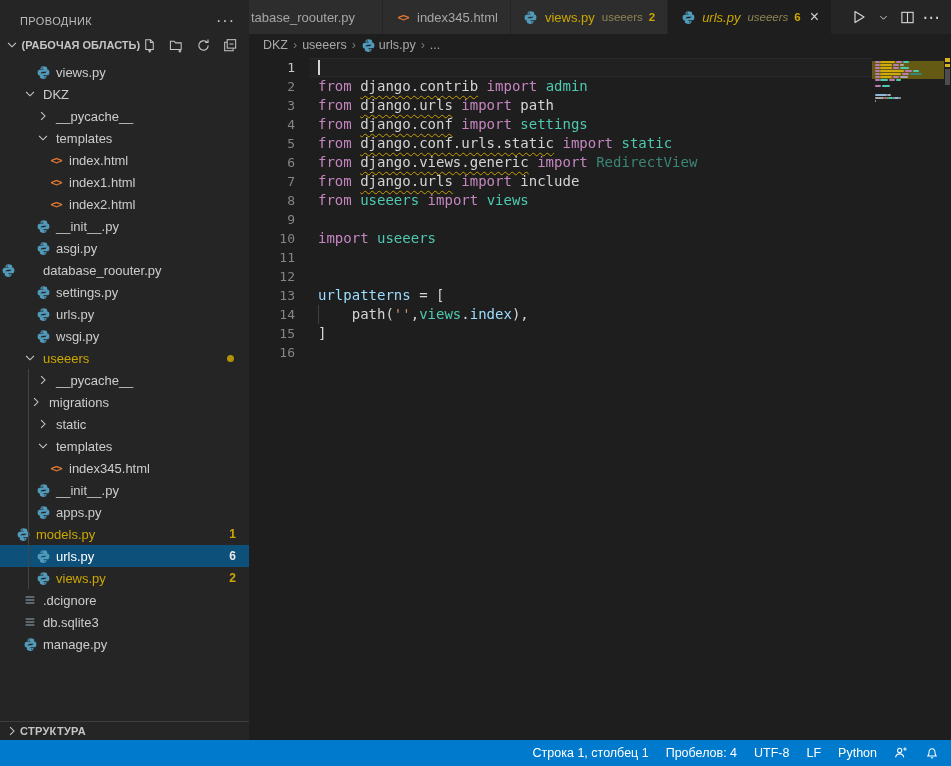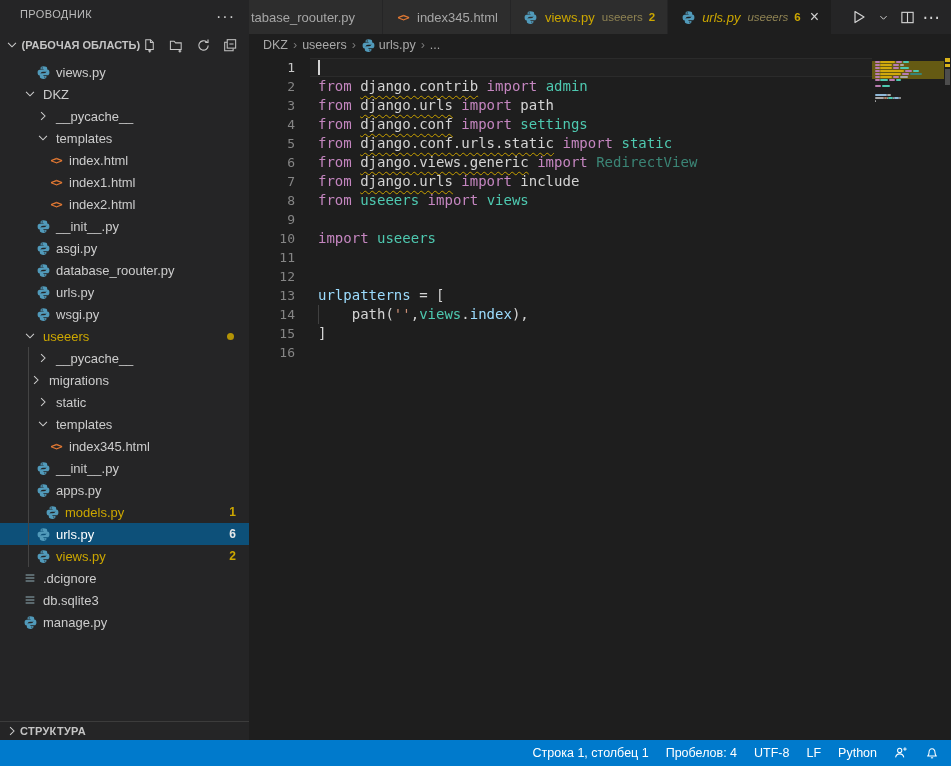--- a/index.html
+++ b/index.html
@@ -4,21 +4,21 @@
 <style>
   * { margin:0; padding:0; box-sizing:border-box; }
   html,body { width:951px; height:766px; overflow:hidden; background:#1e1e1e;
     font-family:"Liberation Sans","DejaVu Sans",sans-serif; }
   .app { width:951px; height:766px; display:flex; flex-direction:column; }
   .main { flex:1; display:flex; min-height:0; }
 
   
   .sidebar { width:249px; background:var(--sidebar_bg); color:#cccccc; display:flex;
     flex-direction:column; flex-shrink:0; }
-  .sb-header { height:33px; display:flex; padding:8px 14px 0 20px;
+  .sb-header { height:33px; display:flex; align-items:center; padding:8px 14px 0 20px;
     font-size:11px; letter-spacing:.4px; color:#bbbbbb; }
   .sb-header .dots { margin-left:auto; font-size:16px; color:#cccccc; cursor:pointer; letter-spacing:1px;}
   .sb-section { height:24px; display:flex; align-items:center; padding:0 10px 0 5px;
     font-size:11px; font-weight:bold; color:#c5c5c5; }
   .sb-section .chev { width:16px; height:16px; display:inline-flex; align-items:center; justify-content:center; }
   .sb-section .lbl { margin-left:2px; white-space:nowrap; overflow:hidden; }
   .ws-actions { margin-left:auto; display:flex; gap:9px; }
   .ws-actions span { width:18px; height:18px; display:inline-flex; align-items:center;
     justify-content:center; color:#c5c5c5; cursor:pointer; }
   .tree { flex:1; padding-top:4px; overflow:hidden; position:relative; }
@@ -243,32 +243,45 @@
                 <svg width="15" height="15" viewBox="0 0 16 16" fill="none">
                   <g fill="#519aba">
                     <path d="M7.9 1.2c-1.9 0-3 .8-3 2v1.2h3.2v.6H3.9c-1.4 0-2.2 1-2.2 3 0 2.1.8 3.1 2.2 3.1h1.1V9.4c0-1.3 1-2.1 2.4-2.1h2.6c1.1 0 1.9-.8 1.9-1.9V3.2c0-1.2-1.6-2-4-2zM6.6 2.4a.68.68 0 110 1.36.68.68 0 010-1.36z"></path>
                     <path d="M8.1 14.8c1.9 0 3-.8 3-2v-1.2H7.9V11h4.2c1.4 0 2.2-1 2.2-3 0-2.1-.8-3.1-2.2-3.1H11v1.7c0 1.3-1 2.1-2.4 2.1H6c-1.1 0-1.9.8-1.9 1.9v2.2c0 1.2 1.6 2 4 2zm1.3-1.2a.68.68 0 110-1.36.68.68 0 010 1.36z"></path>
                   </g>
                 </svg>
               </span>
             </span>
             <span class="lab">asgi.py</span>
           </div>
-          <div class="row" style="padding-left: 35px;">
+          <div class="row" style=" gap: 22px;">
             <span class="ic">
               <span style="display: inline-flex; align-items: center; justify-content: center;">
                 <svg width="15" height="15" viewBox="0 0 16 16" fill="none">
                   <g fill="#519aba">
                     <path d="M7.9 1.2c-1.9 0-3 .8-3 2v1.2h3.2v.6H3.9c-1.4 0-2.2 1-2.2 3 0 2.1.8 3.1 2.2 3.1h1.1V9.4c0-1.3 1-2.1 2.4-2.1h2.6c1.1 0 1.9-.8 1.9-1.9V3.2c0-1.2-1.6-2-4-2zM6.6 2.4a.68.68 0 110 1.36.68.68 0 010-1.36z"></path>
                     <path d="M8.1 14.8c1.9 0 3-.8 3-2v-1.2H7.9V11h4.2c1.4 0 2.2-1 2.2-3 0-2.1-.8-3.1-2.2-3.1H11v1.7c0 1.3-1 2.1-2.4 2.1H6c-1.1 0-1.9.8-1.9 1.9v2.2c0 1.2 1.6 2 4 2zm1.3-1.2a.68.68 0 110-1.36.68.68 0 010 1.36z"></path>
                   </g>
                 </svg>
               </span>
             </span>
             <span class="lab">database_roouter.py</span>
+          </div>
+          <div class="row" style="padding-left: 35px;">
+            <span class="ic">
+              <span style="display: inline-flex; align-items: center; justify-content: center;">
+                <svg width="15" height="15" viewBox="0 0 16 16" fill="none">
+                  <g fill="#519aba">
+                    <path d="M7.9 1.2c-1.9 0-3 .8-3 2v1.2h3.2v.6H3.9c-1.4 0-2.2 1-2.2 3 0 2.1.8 3.1 2.2 3.1h1.1V9.4c0-1.3 1-2.1 2.4-2.1h2.6c1.1 0 1.9-.8 1.9-1.9V3.2c0-1.2-1.6-2-4-2zM6.6 2.4a.68.68 0 110 1.36.68.68 0 010-1.36z"></path>
+                    <path d="M8.1 14.8c1.9 0 3-.8 3-2v-1.2H7.9V11h4.2c1.4 0 2.2-1 2.2-3 0-2.1-.8-3.1-2.2-3.1H11v1.7c0 1.3-1 2.1-2.4 2.1H6c-1.1 0-1.9.8-1.9 1.9v2.2c0 1.2 1.6 2 4 2zm1.3-1.2a.68.68 0 110-1.36.68.68 0 010 1.36z"></path>
+                  </g>
+                </svg>
+              </span>
+            </span>
+            <span class="lab">settings.py</span>
           </div>
           <div class="row" style="padding-left: 35px;">
             <span class="ic">
               <span style="display: inline-flex; align-items: center; justify-content: center;">
                 <svg width="15" height="15" viewBox="0 0 16 16" fill="none">
                   <g fill="#519aba">
                     <path d="M7.9 1.2c-1.9 0-3 .8-3 2v1.2h3.2v.6H3.9c-1.4 0-2.2 1-2.2 3 0 2.1.8 3.1 2.2 3.1h1.1V9.4c0-1.3 1-2.1 2.4-2.1h2.6c1.1 0 1.9-.8 1.9-1.9V3.2c0-1.2-1.6-2-4-2zM6.6 2.4a.68.68 0 110 1.36.68.68 0 010-1.36z"></path>
                     <path d="M8.1 14.8c1.9 0 3-.8 3-2v-1.2H7.9V11h4.2c1.4 0 2.2-1 2.2-3 0-2.1-.8-3.1-2.2-3.1H11v1.7c0 1.3-1 2.1-2.4 2.1H6c-1.1 0-1.9.8-1.9 1.9v2.2c0 1.2 1.6 2 4 2zm1.3-1.2a.68.68 0 110-1.36.68.68 0 010 1.36z"></path>
                   </g>
                 </svg>
@@ -374,21 +387,21 @@
                 <svg width="15" height="15" viewBox="0 0 16 16" fill="none">
                   <g fill="#519aba">
                     <path d="M7.9 1.2c-1.9 0-3 .8-3 2v1.2h3.2v.6H3.9c-1.4 0-2.2 1-2.2 3 0 2.1.8 3.1 2.2 3.1h1.1V9.4c0-1.3 1-2.1 2.4-2.1h2.6c1.1 0 1.9-.8 1.9-1.9V3.2c0-1.2-1.6-2-4-2zM6.6 2.4a.68.68 0 110 1.36.68.68 0 010-1.36z"></path>
                     <path d="M8.1 14.8c1.9 0 3-.8 3-2v-1.2H7.9V11h4.2c1.4 0 2.2-1 2.2-3 0-2.1-.8-3.1-2.2-3.1H11v1.7c0 1.3-1 2.1-2.4 2.1H6c-1.1 0-1.9.8-1.9 1.9v2.2c0 1.2 1.6 2 4 2zm1.3-1.2a.68.68 0 110-1.36.68.68 0 010 1.36z"></path>
                   </g>
                 </svg>
               </span>
             </span>
             <span class="lab">apps.py</span>
           </div>
-          <div class="row warn" style="padding-left: 44px;">
+          <div class="row warn" style="padding-left: 15px;">
             <span class="tguide"></span>
             <span class="ic">
               <span style="display: inline-flex; align-items: center; justify-content: center;">
                 <svg width="15" height="15" viewBox="0 0 16 16" fill="none">
                   <g fill="#519aba">
                     <path d="M7.9 1.2c-1.9 0-3 .8-3 2v1.2h3.2v.6H3.9c-1.4 0-2.2 1-2.2 3 0 2.1.8 3.1 2.2 3.1h1.1V9.4c0-1.3 1-2.1 2.4-2.1h2.6c1.1 0 1.9-.8 1.9-1.9V3.2c0-1.2-1.6-2-4-2zM6.6 2.4a.68.68 0 110 1.36.68.68 0 010-1.36z"></path>
                     <path d="M8.1 14.8c1.9 0 3-.8 3-2v-1.2H7.9V11h4.2c1.4 0 2.2-1 2.2-3 0-2.1-.8-3.1-2.2-3.1H11v1.7c0 1.3-1 2.1-2.4 2.1H6c-1.1 0-1.9.8-1.9 1.9v2.2c0 1.2 1.6 2 4 2zm1.3-1.2a.68.68 0 110-1.36.68.68 0 010 1.36z"></path>
                   </g>
                 </svg>
               </span>

